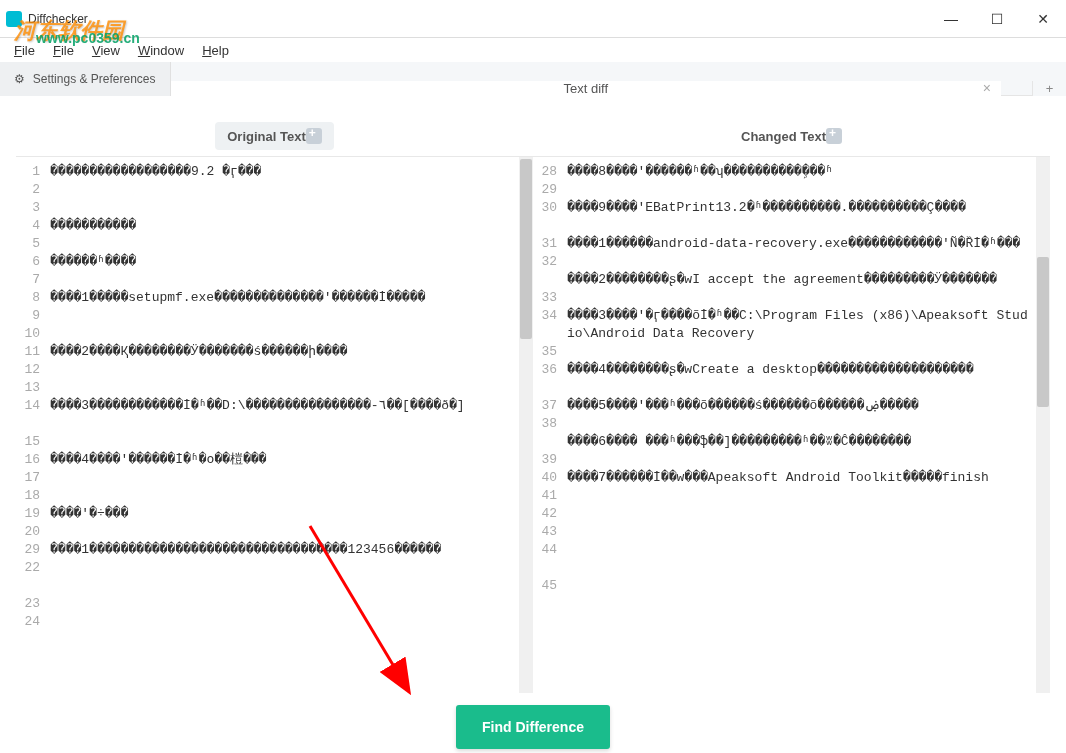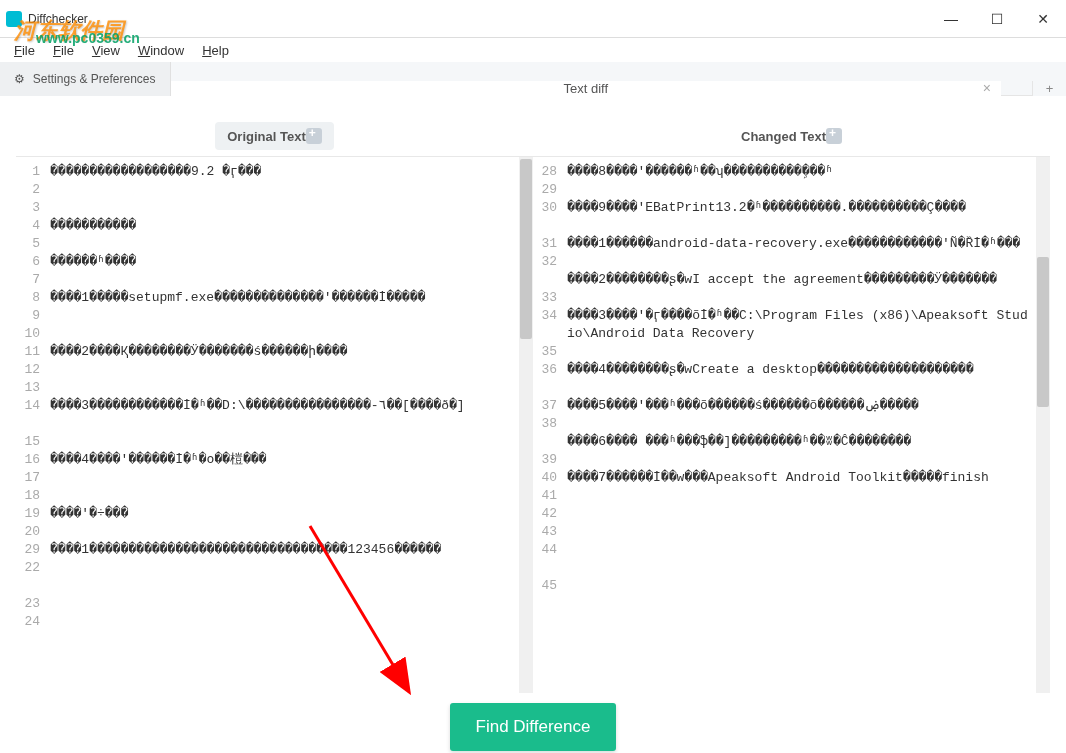--- a/index.html
+++ b/index.html
@@ -40,21 +40,21 @@
 
 .editor { flex: 1; display: flex; border-top: 1px solid #e8e8e8; overflow: hidden; font-family: Consolas, "Courier New", monospace; font-size: 13px; line-height: 18px; position: relative; }
 .gutter { width: 30px; text-align: right; padding: 6px 6px 6px 0; color: #aaa; background: #fff; user-select: none; }
 .gutter div { height: 18px; }
 .code { flex: 1; padding: 6px 4px; white-space: pre-wrap; word-break: break-all; color: #333; overflow: hidden; }
 .code div { min-height: 18px; }
 .scroll-track { width: 14px; background: #f0f0f0; position: relative; }
 .scroll-thumb { position: absolute; left: 1px; right: 1px; background: #c8c8c8; border-radius: 2px; }
 
 .bottom-bar { height: 68px; display: flex; align-items: center; justify-content: center; background: #fff; }
-.find-btn { padding: 14px 26px; background: #1abc8c; color: #fff; font-size: 17px; font-weight: 400; border: none; border-radius: 3px; cursor: pointer; box-shadow: 0 2px 4px rgba(0,0,0,0.15); }
+.find-btn { padding: 14px 26px; background: #1abc8c; color: #fff; font-size: 14px; font-weight: 700; border: none; border-radius: 3px; cursor: pointer; box-shadow: 0 2px 4px rgba(0,0,0,0.15); }
 
 .watermark { position: absolute; top: 16px; left: 14px; font-size: 22px; font-weight: bold; font-style: italic; color: rgba(255,140,0,0.8); pointer-events: none; z-index: 50; text-shadow: 1px 1px 2px rgba(0,0,0,0.2); }
 .watermark-url { position: absolute; top: 30px; left: 36px; font-size: 14px; color: rgba(0,160,100,0.85); font-weight: bold; pointer-events: none; z-index: 50; }
 
 .arrow-svg { position: absolute; pointer-events: none; z-index: 40; }
 </style>
 </head>
 <body>
 
 <div class="watermark">河东软件园</div>

